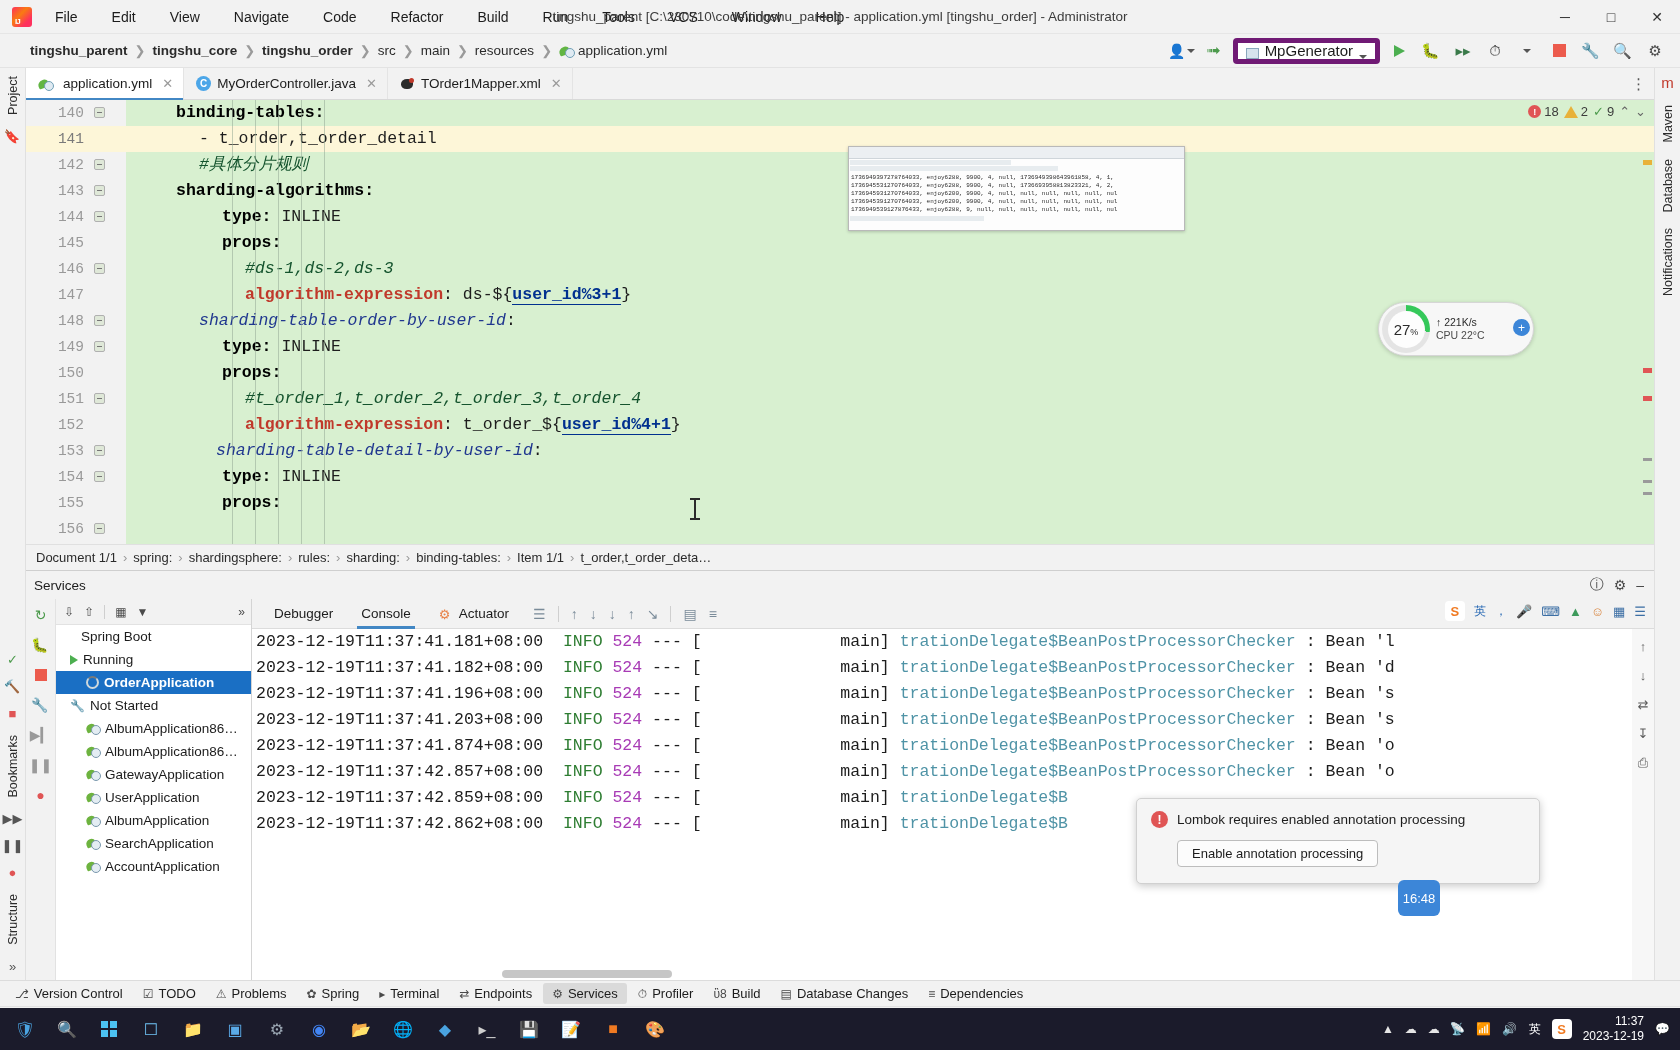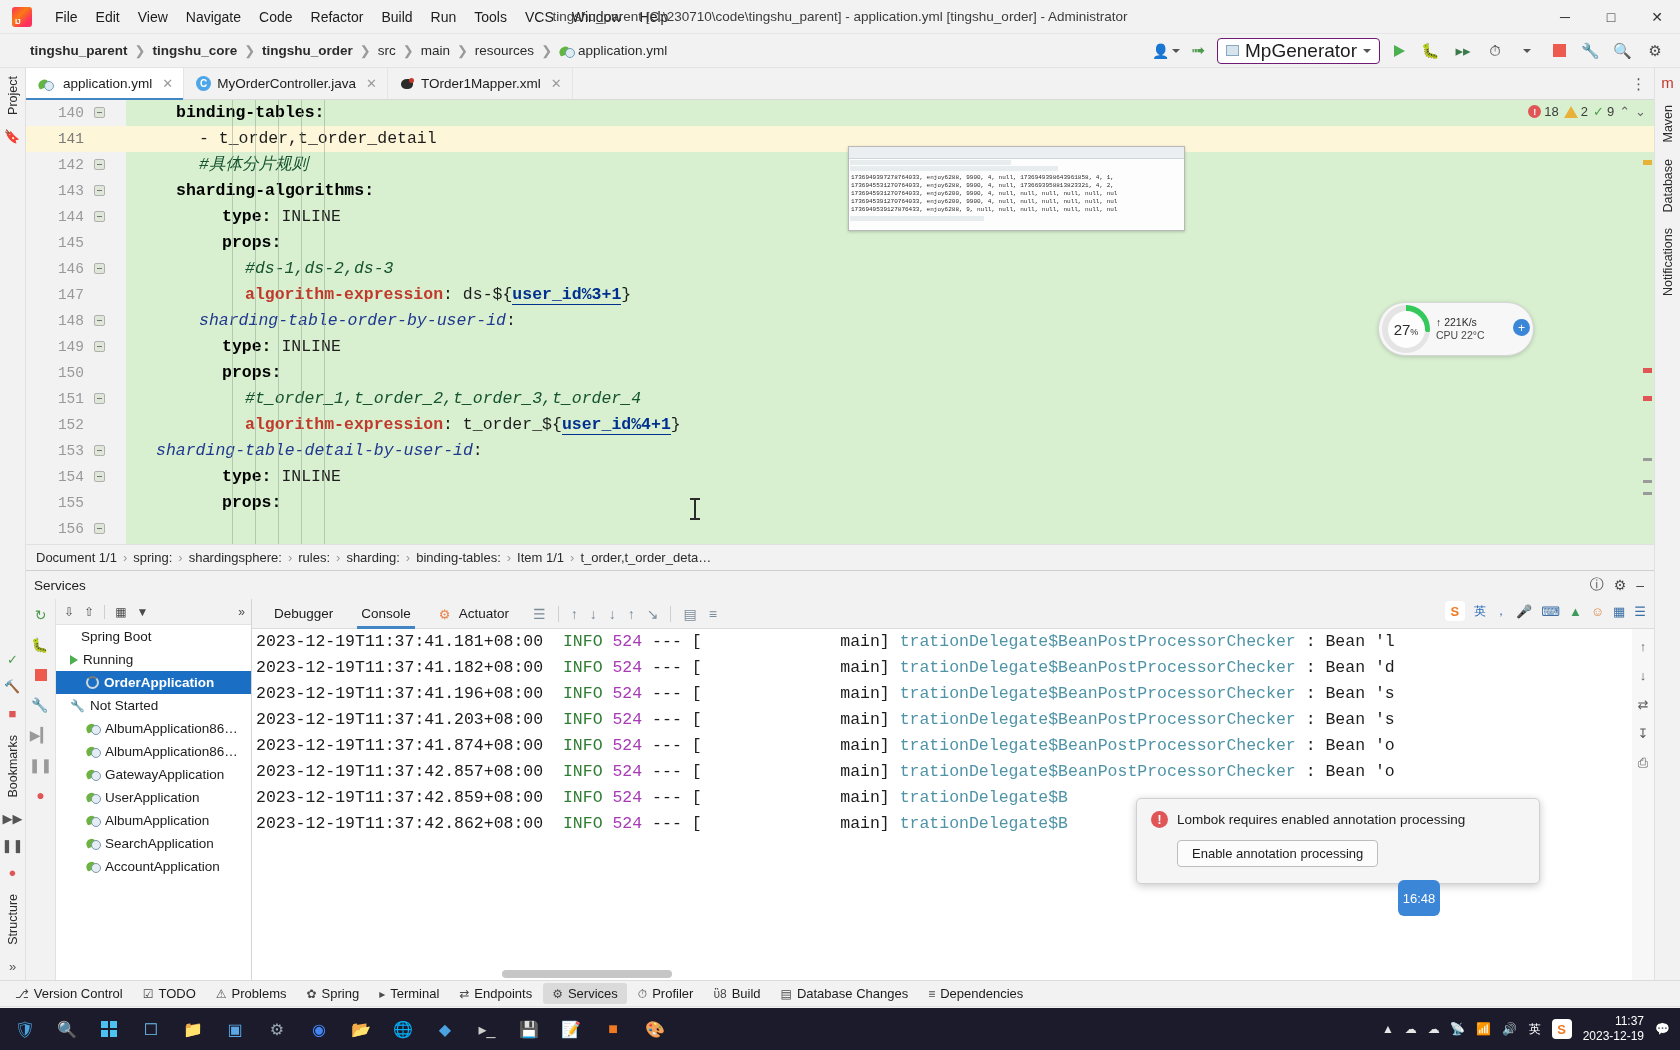--- a/index.html
+++ b/index.html
@@ -22,21 +22,21 @@
   .ij-logo {
     width: 20px; height: 20px; margin-left: 12px; margin-right: 14px;
     border-radius: 3px; position: relative;
     background: linear-gradient(135deg,#fe315d 0%, #f97a12 40%, #fe315d 75%);
     overflow: hidden; flex: none;
   }
   .ij-logo::after {
     content: "IJ"; position: absolute; left: 3px; bottom: 1px;
     color: #fff; font-size: 8px; font-weight: bold; letter-spacing: -1px;
   }
-  .menubar { display: flex; align-items: center; gap: 0px; }
+  .menubar { display: flex; align-items: center; gap: 16px; }
   .menu-item {
     padding: 4px 9px; font-size: 14px; color: #1c1c1c; cursor: default; white-space: nowrap;
   }
   .win-title {
     position: absolute; left: 0; right: 0; text-align: center;
     font-size: 13.5px; color: #3c3c3c; pointer-events: none;
   }
   .win-buttons { position: absolute; right: 0; top: 0; display: flex; height: 34px; }
   .win-btn {
     width: 46px; height: 34px; display: flex; align-items: center; justify-content: center;
@@ -60,22 +60,22 @@
     background: #62b543; border-radius: 50% 40% 50% 10%/60% 60% 40% 40%;
     transform: rotate(-20deg);
   }
   .yml-icon::after {
     content: ""; position: absolute; left: 6px; top: 4px; width: 8px; height: 8px;
     border: 1.6px solid #6f9fb5; border-radius: 50%; background: #dfeaf2;
   }
   .navbar-right { margin-left: auto; display: flex; align-items: center; padding-right: 12px; gap: 6px; }
   .nb-icon { width: 26px; height: 26px; display: flex; align-items: center; justify-content: center; color: #4a4a4a; font-size: 14px; }
   .run-config {
-    display: flex; align-items: center; gap: 6px; height: 26px; padding: 0 8px;
-    border: 1px solid #701a75; border-radius: 4px; background: #fff; font-size: 19px; color: #1c1c1c;
+    display: flex; align-items: flex-end; gap: 6px; height: 26px; padding: 0 8px;
+    border: 5px solid #701a75; border-radius: 4px; background: #fff; font-size: 15px; color: #1c1c1c;
   }
   .rc-box { width: 13px; height: 11px; border: 1.5px solid #8aa8bd; background: #d6e4ee; }
   .tri-green { width: 0; height: 0; border-left: 11px solid #4caf50; border-top: 6.5px solid transparent; border-bottom: 6.5px solid transparent; }
   .sq-red { width: 13px; height: 13px; background: #ec5b4d; }
   .caret { width: 0; height: 0; border-top: 4px solid #555; border-left: 4px solid transparent; border-right: 4px solid transparent; }
 
   
   .left-stripe {
     position: absolute; left: 0; top: 68px; width: 26px; bottom: 70px;
     background: #f2f2f2; border-right: 1px solid #e0e0e0;
@@ -547,21 +547,21 @@
         <div class="code-line" style="padding-left: 50px;"><span class="k-key">sharding-algorithms:</span></div>
         <div class="code-line" style="padding-left: 96px;"><span class="k-key">type:</span><span class="k-val"> INLINE</span></div>
         <div class="code-line" style="padding-left: 96px;"><span class="k-key">props:</span></div>
         <div class="code-line" style="padding-left: 119px;"><span class="k-comment">#ds-1,ds-2,ds-3</span></div>
         <div class="code-line" style="padding-left: 119px;"><span class="k-expr">algorithm-expression</span><span class="k-val">: ds-${</span><span class="k-var">user_id%3+1</span><span class="k-val">}</span></div>
         <div class="code-line" style="padding-left: 73px;"><span class="k-anchor">sharding-table-order-by-user-id</span><span class="k-punct">:</span></div>
         <div class="code-line" style="padding-left: 96px;"><span class="k-key">type:</span><span class="k-val"> INLINE</span></div>
         <div class="code-line" style="padding-left: 96px;"><span class="k-key">props:</span></div>
         <div class="code-line" style="padding-left: 119px;"><span class="k-comment">#t_order_1,t_order_2,t_order_3,t_order_4</span></div>
         <div class="code-line" style="padding-left: 119px;"><span class="k-expr">algorithm-expression</span><span class="k-val">: t_order_${</span><span class="k-var">user_id%4+1</span><span class="k-val">}</span></div>
-        <div class="code-line" style="padding-left: 30px;"><span class="k-anchor">sharding-table-detail-by-user-id</span><span class="k-punct">:</span></div>
+        <div class="code-line" style="padding-left: 74px; margin-left: 16px;"><span class="k-anchor">sharding-table-detail-by-user-id</span><span class="k-punct">:</span></div>
         <div class="code-line" style="padding-left: 96px;"><span class="k-key">type:</span><span class="k-val"> INLINE</span></div>
         <div class="code-line" style="padding-left: 96px;"><span class="k-key">props:</span></div>
       </div>
 
     <div class="inspect">
       <span class="badge-err">
         <span class="dot-red">!</span>
         <span>18</span>
       </span>
       <span class="badge-err">

